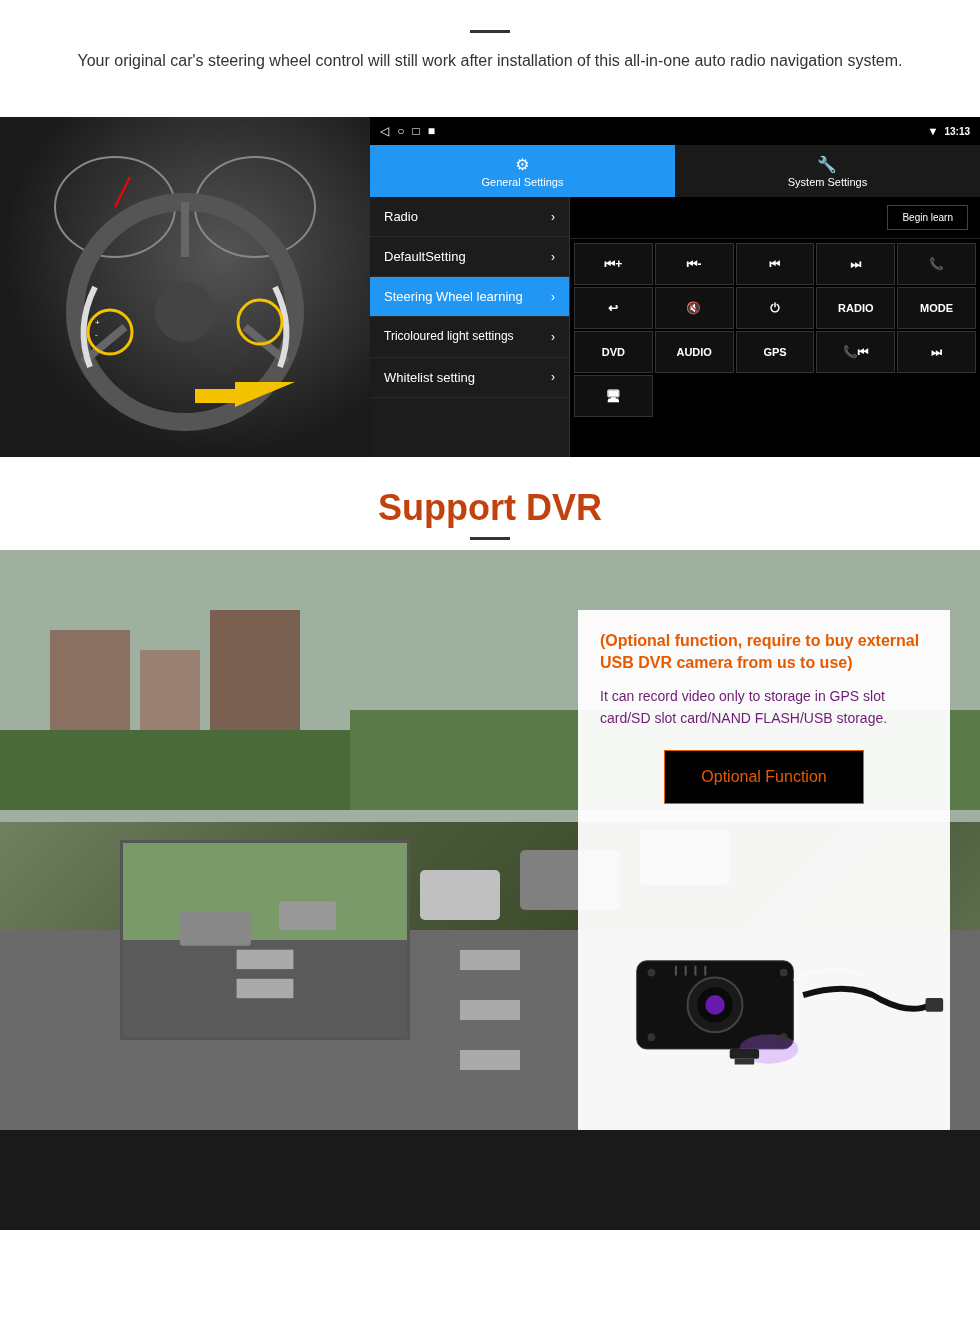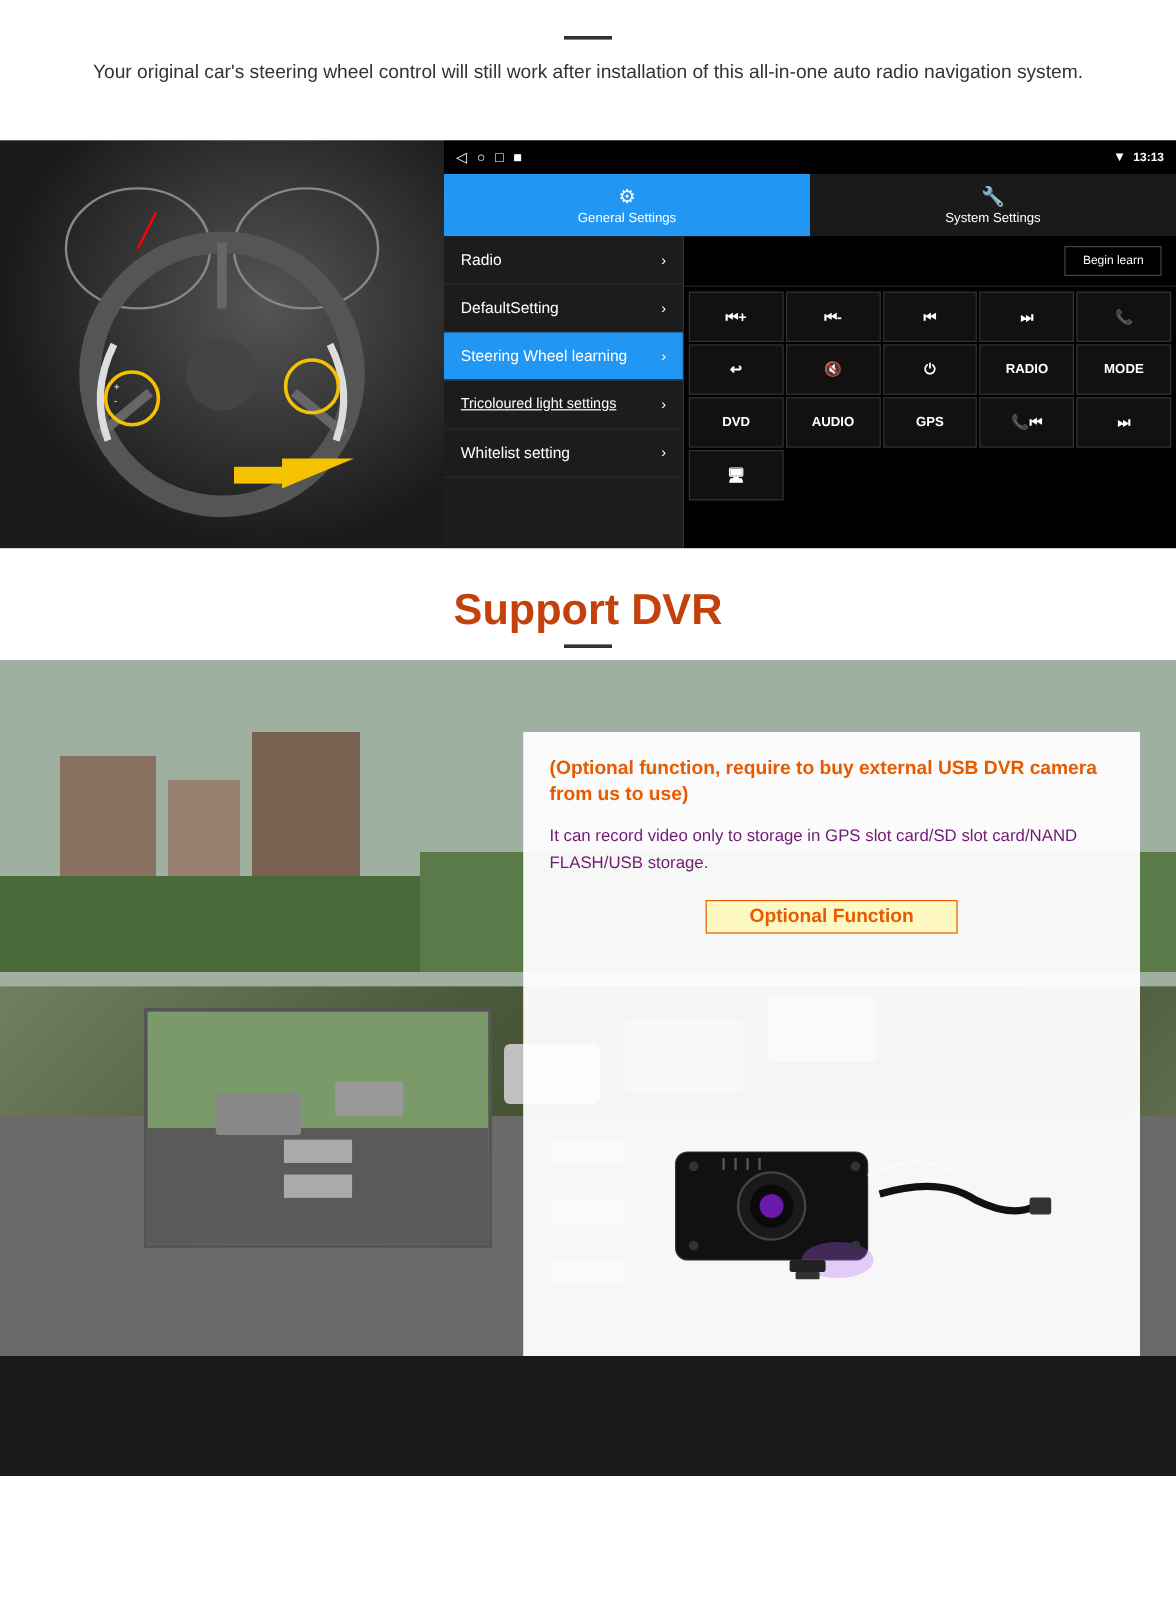--- a/index.html
+++ b/index.html
@@ -224,21 +224,21 @@
       right: 0;
       height: 200px;
       background: linear-gradient(to top, #1a1a1a 0%, #2a2a2a 40%, transparent 100%);
     }
 
     
     .dvr-card {
       position: absolute;
       right: 30px;
       top: 60px;
-      width: 514px;
+      width: 372px;
       background: rgba(255,255,255,0.95);
       padding: 20px 22px 180px;
       min-height: 520px;
     }
     .dvr-card-title {
       color: #e85a00;
       font-size: 16px;
       font-weight: bold;
       line-height: 1.4;
       margin-bottom: 10px;
@@ -263,24 +263,24 @@
 
     
     .optional-function-row {
       display: flex;
       justify-content: center;
       margin-top: 20px;
     }
     .optional-function-btn {
       border: 1.5px solid #e85a00;
       color: #e85a00;
-      background: #fef9c3;
-      padding: 4px 36px;
+      background: #000000;
+      padding: 17px 36px;
       font-size: 16px;
-      font-weight: bold;
+      font-weight: normal;
       cursor: pointer;
     }
   </style>
 </head>
 <body>
 
 <div class="section-steering">
   <div class="divider"></div>
   <p>Your original car's steering wheel control will still work after installation of this all-in-one auto radio navigation system.</p>
 </div>
@@ -355,21 +355,21 @@
         </div>
         <div class="menu-item">
           <span>DefaultSetting</span>
           <span class="menu-arrow">›</span>
         </div>
         <div class="menu-item active">
           <span>Steering Wheel learning</span>
           <span class="menu-arrow">›</span>
         </div>
         <div class="menu-item">
-          <span style="text-align:center;line-height:1.3;font-size:12px;text-decoration:underline;">Tricoloured light settings</span>
+          <span style="text-align:center;line-height:1.3;font-size:12px;">Tricoloured light settings</span>
           <span class="menu-arrow">›</span>
         </div>
         <div class="menu-item">
           <span>Whitelist setting</span>
           <span class="menu-arrow">›</span>
         </div>
       </div>
 
       <div class="right-panel">
         <div class="begin-learn-row">

